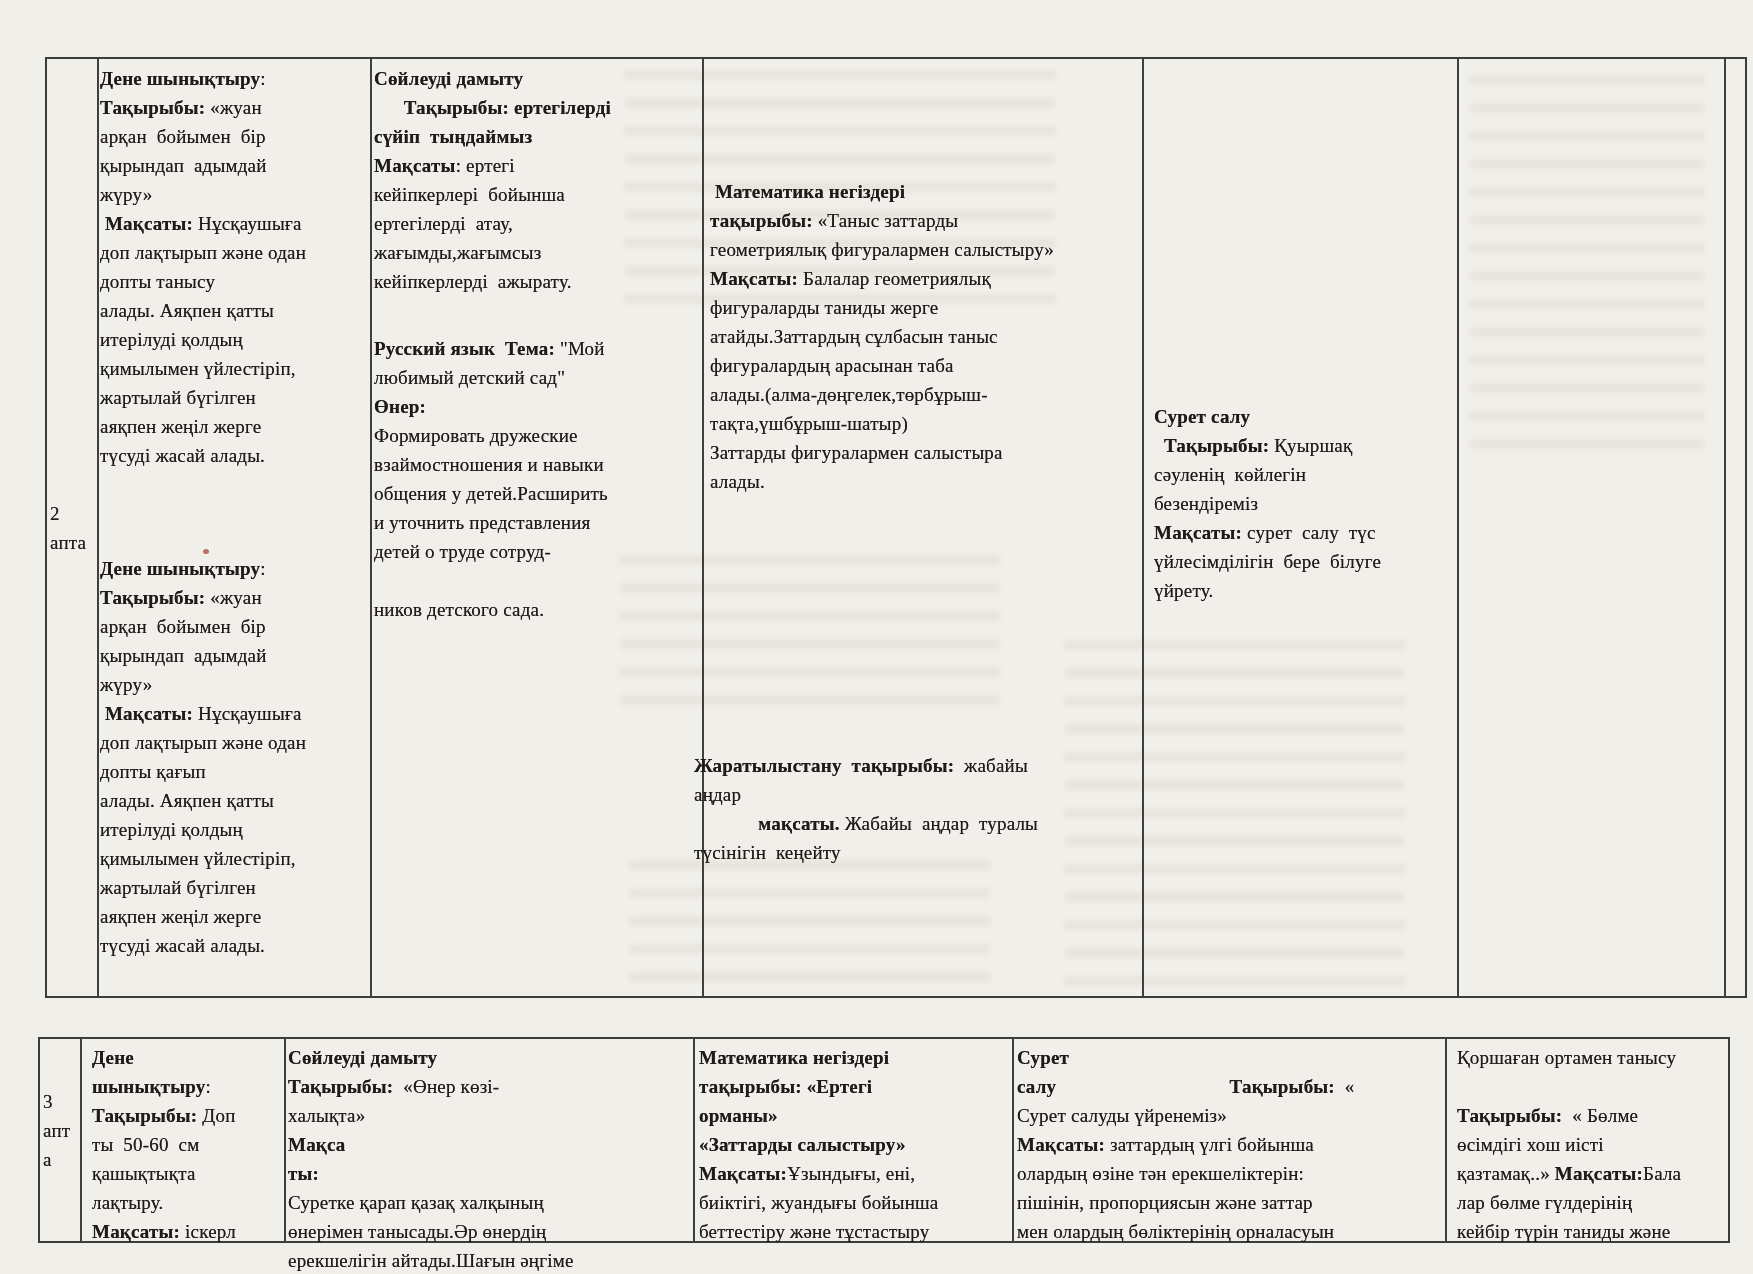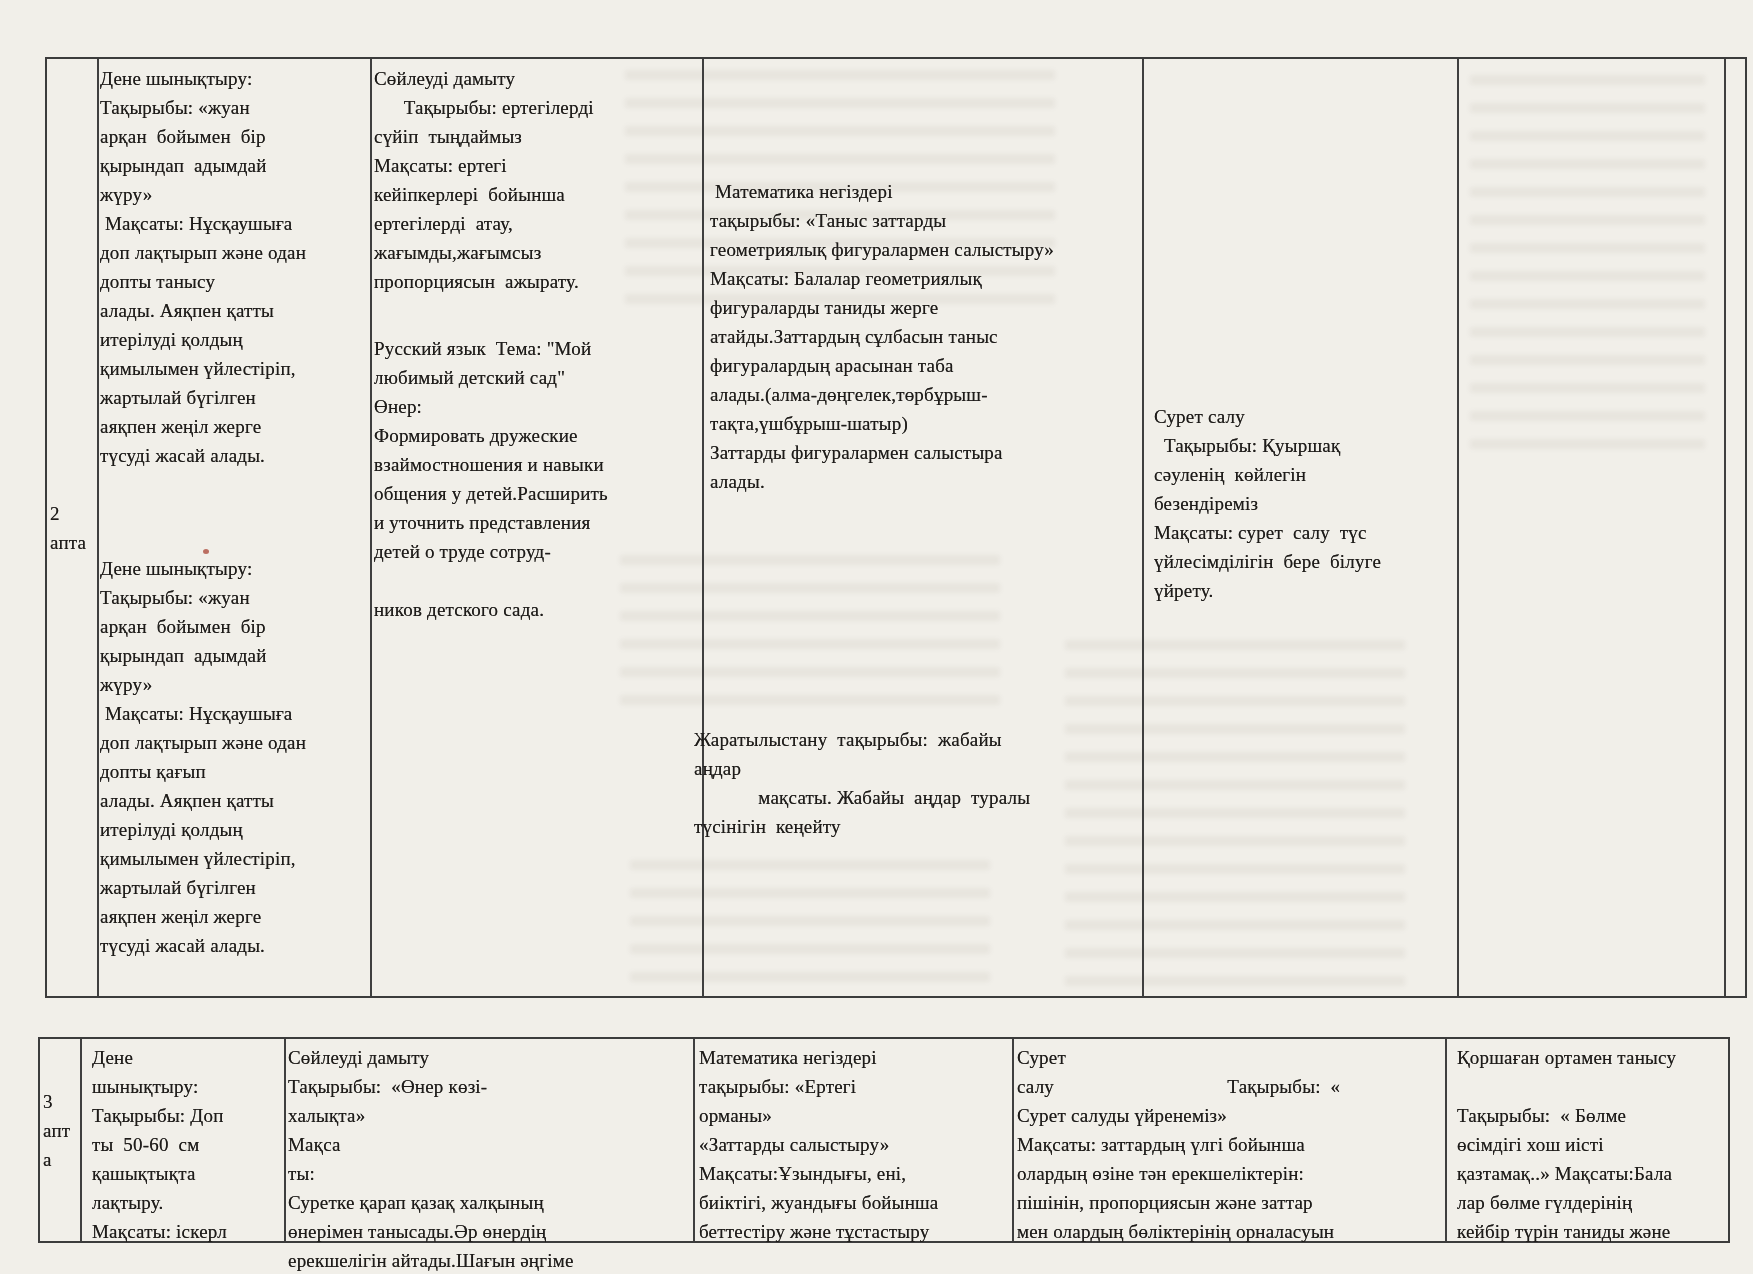--- a/index.html
+++ b/index.html
@@ -15,21 +15,21 @@
   .tbl{position:absolute;border:2px solid #3c3c3c;box-sizing:border-box}
   .vline{position:absolute;top:0;bottom:0;width:2px;background:#3f3f3f}
   .blk{
     position:absolute;
     white-space:pre-wrap;
     font-size:19px;
     line-height:29px;
     letter-spacing:.2px;
     text-shadow:0 0 .5px rgba(40,36,32,.75);
   }
-  .blk b{font-weight:normal}
+  .blk b{font-weight:bold}
   .artifact{
     position:absolute;
     background:repeating-linear-gradient(180deg, rgba(168,160,148,.28) 0 10px, rgba(241,239,233,0) 10px 28px);
     filter:blur(2px);
     opacity:.45;
     pointer-events:none;
   }
   .speck{
     position:absolute;width:6px;height:5px;border-radius:50%;
     background:#b2584a;filter:blur(.7px);opacity:.85;
@@ -89,21 +89,21 @@
 аяқпен жеңіл жерге
 түсуді жасай алады.</span></div>
 
     <div class="blk" style="left:327px;top:5px;width:324px"><b>Сөйлеуді дамыту
       Тақырыбы: ертегілерді
 сүйіп  тыңдаймыз
 Мақсаты</b><span>: ертегі
 кейіпкерлері  бойынша
 ертегілерді  атау,
 жағымды,жағымсыз
-пропорциясын  ажырату.</span></div>
+кейіпкерлерді  ажырату.</span></div>
 
     <div class="blk" style="left:327px;top:275px;width:326px"><b>Русский язык  Тема:</b><span> "Мой
 любимый детский сад"
 </span><b>Өнер:</b><span>
 Формировать дружеские
 взаймостношения и навыки
 общения у детей.Расширить
 и уточнить представления
 детей о труде сотруд-
 
@@ -115,21 +115,21 @@
 геометриялық фигуралармен салыстыру»
 </span><b>Мақсаты:</b><span> Балалар геометриялық
 фигураларды таниды жерге
 атайды.Заттардың сұлбасын таныс
 фигуралардың арасынан таба
 алады.(алма-дөңгелек,төрбұрыш-
 тақта,үшбұрыш-шатыр)
 Заттарды фигуралармен салыстыра
 алады.</span></div>
 
-    <div class="blk" style="left:647px;top:666px;width:446px"><b>Жаратылыстану  тақырыбы:</b><span>  жабайы
+    <div class="blk" style="left:647px;top:692px;width:446px"><b>Жаратылыстану  тақырыбы:</b><span>  жабайы
 аңдар
              </span><b>мақсаты.</b><span> Жабайы  аңдар  туралы
 түсінігін  кеңейту</span></div>
 
     <div class="blk" style="left:1107px;top:343px;width:298px"><b>Сурет салу
   Тақырыбы:</b><span> Қуыршақ
 сәуленің  көйлегін
 безендіреміз
 </span><b>Мақсаты:</b><span> сурет  салу  түс
 үйлесімділігін  бере  білуге

